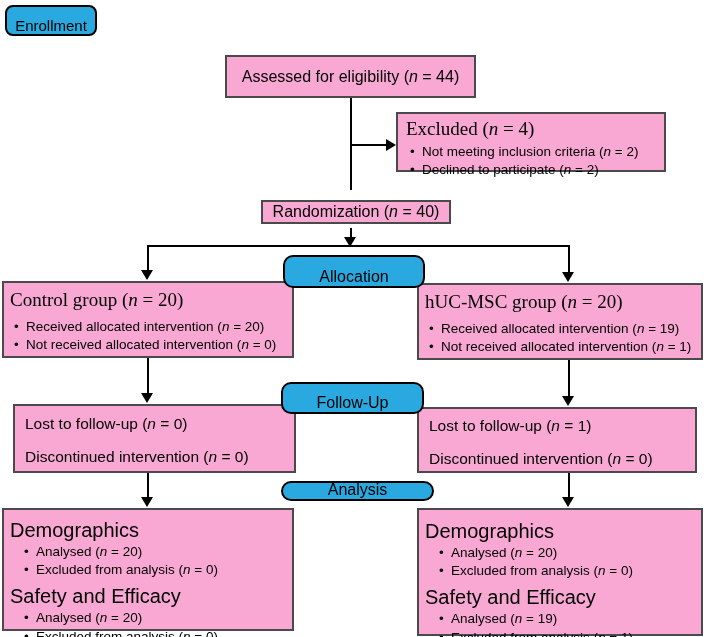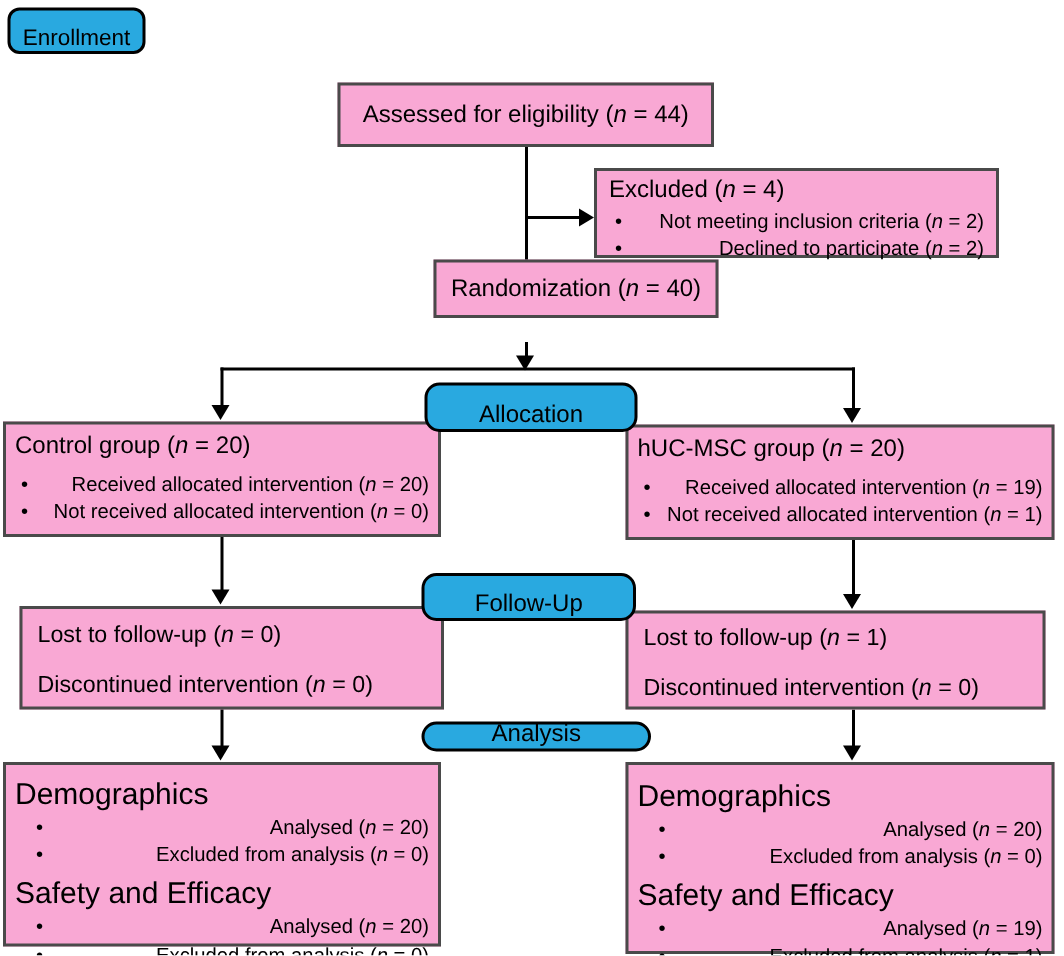--- a/index.html
+++ b/index.html
@@ -31,28 +31,27 @@
     background: var(--accent);
     border: 2px solid #000;
     border-radius: 10px;
     box-sizing: border-box;
     display: flex;
     align-items: flex-end;
     justify-content: center;
     font-size: 16px;
     z-index: 3;
   }
-  .box-title { font-size: 16px; line-height: 1.25; }
+  .box-title { font-size: 19px; line-height: 1.25; font-family: Liberation Serif, serif; }
   .bullets { margin-top: 2px; }
   .bullet {
     position: relative;
     font-size: 13.5px;
     line-height: 1.35;
     padding-left: 16px;
-    text-align: right;
   }
   .bullet::before { content: "\2022"; position: absolute; left: 4px; }
   .indented .bullet { padding-left: 26px; }
   .indented .bullet::before { left: 14px; }
   .fu-line { font-size: 15.5px; line-height: 1.2; }
   .fu-line + .fu-line { margin-top: 14px; }
   .section-title { font-size: 20px; line-height: 1.3; margin-top: 4px; }
   .vline { position: absolute; width: 2px; background: #000; z-index: 1; }
   .hline { position: absolute; height: 2px; background: #000; z-index: 1; }
   .arrow-down {
@@ -115,21 +114,21 @@
   </div>
 
   <div class="box" style="left:396px; top:112px; width:270px; height:60px; padding:3px 8px;">
     <div class="box-title">Excluded (<i>n</i> = 4)</div>
     <div class="bullets">
       <div class="bullet">Not meeting inclusion criteria (<i>n</i> = 2)</div>
       <div class="bullet">Declined to participate (<i>n</i> = 2)</div>
     </div>
   </div>
 
-  <div class="box center" style="left:261px; top:173px; width:190px; height:39px;margin-left:28px;">
+  <div class="box center" style="left:261px; top:200px; width:190px; height:24px;">
     <span>Randomization (<i>n</i> = 40)</span>
   </div>
 
   <div class="box" style="left:2px; top:281px; width:292px; height:77px; padding:5px 6px;">
     <div class="box-title">Control group (<i>n</i> = 20)</div>
     <div class="bullets" style="margin-top:6px;">
       <div class="bullet">Received allocated intervention (<i>n</i> = 20)</div>
       <div class="bullet">Not received allocated intervention (<i>n</i> = 0)</div>
     </div>
   </div>

